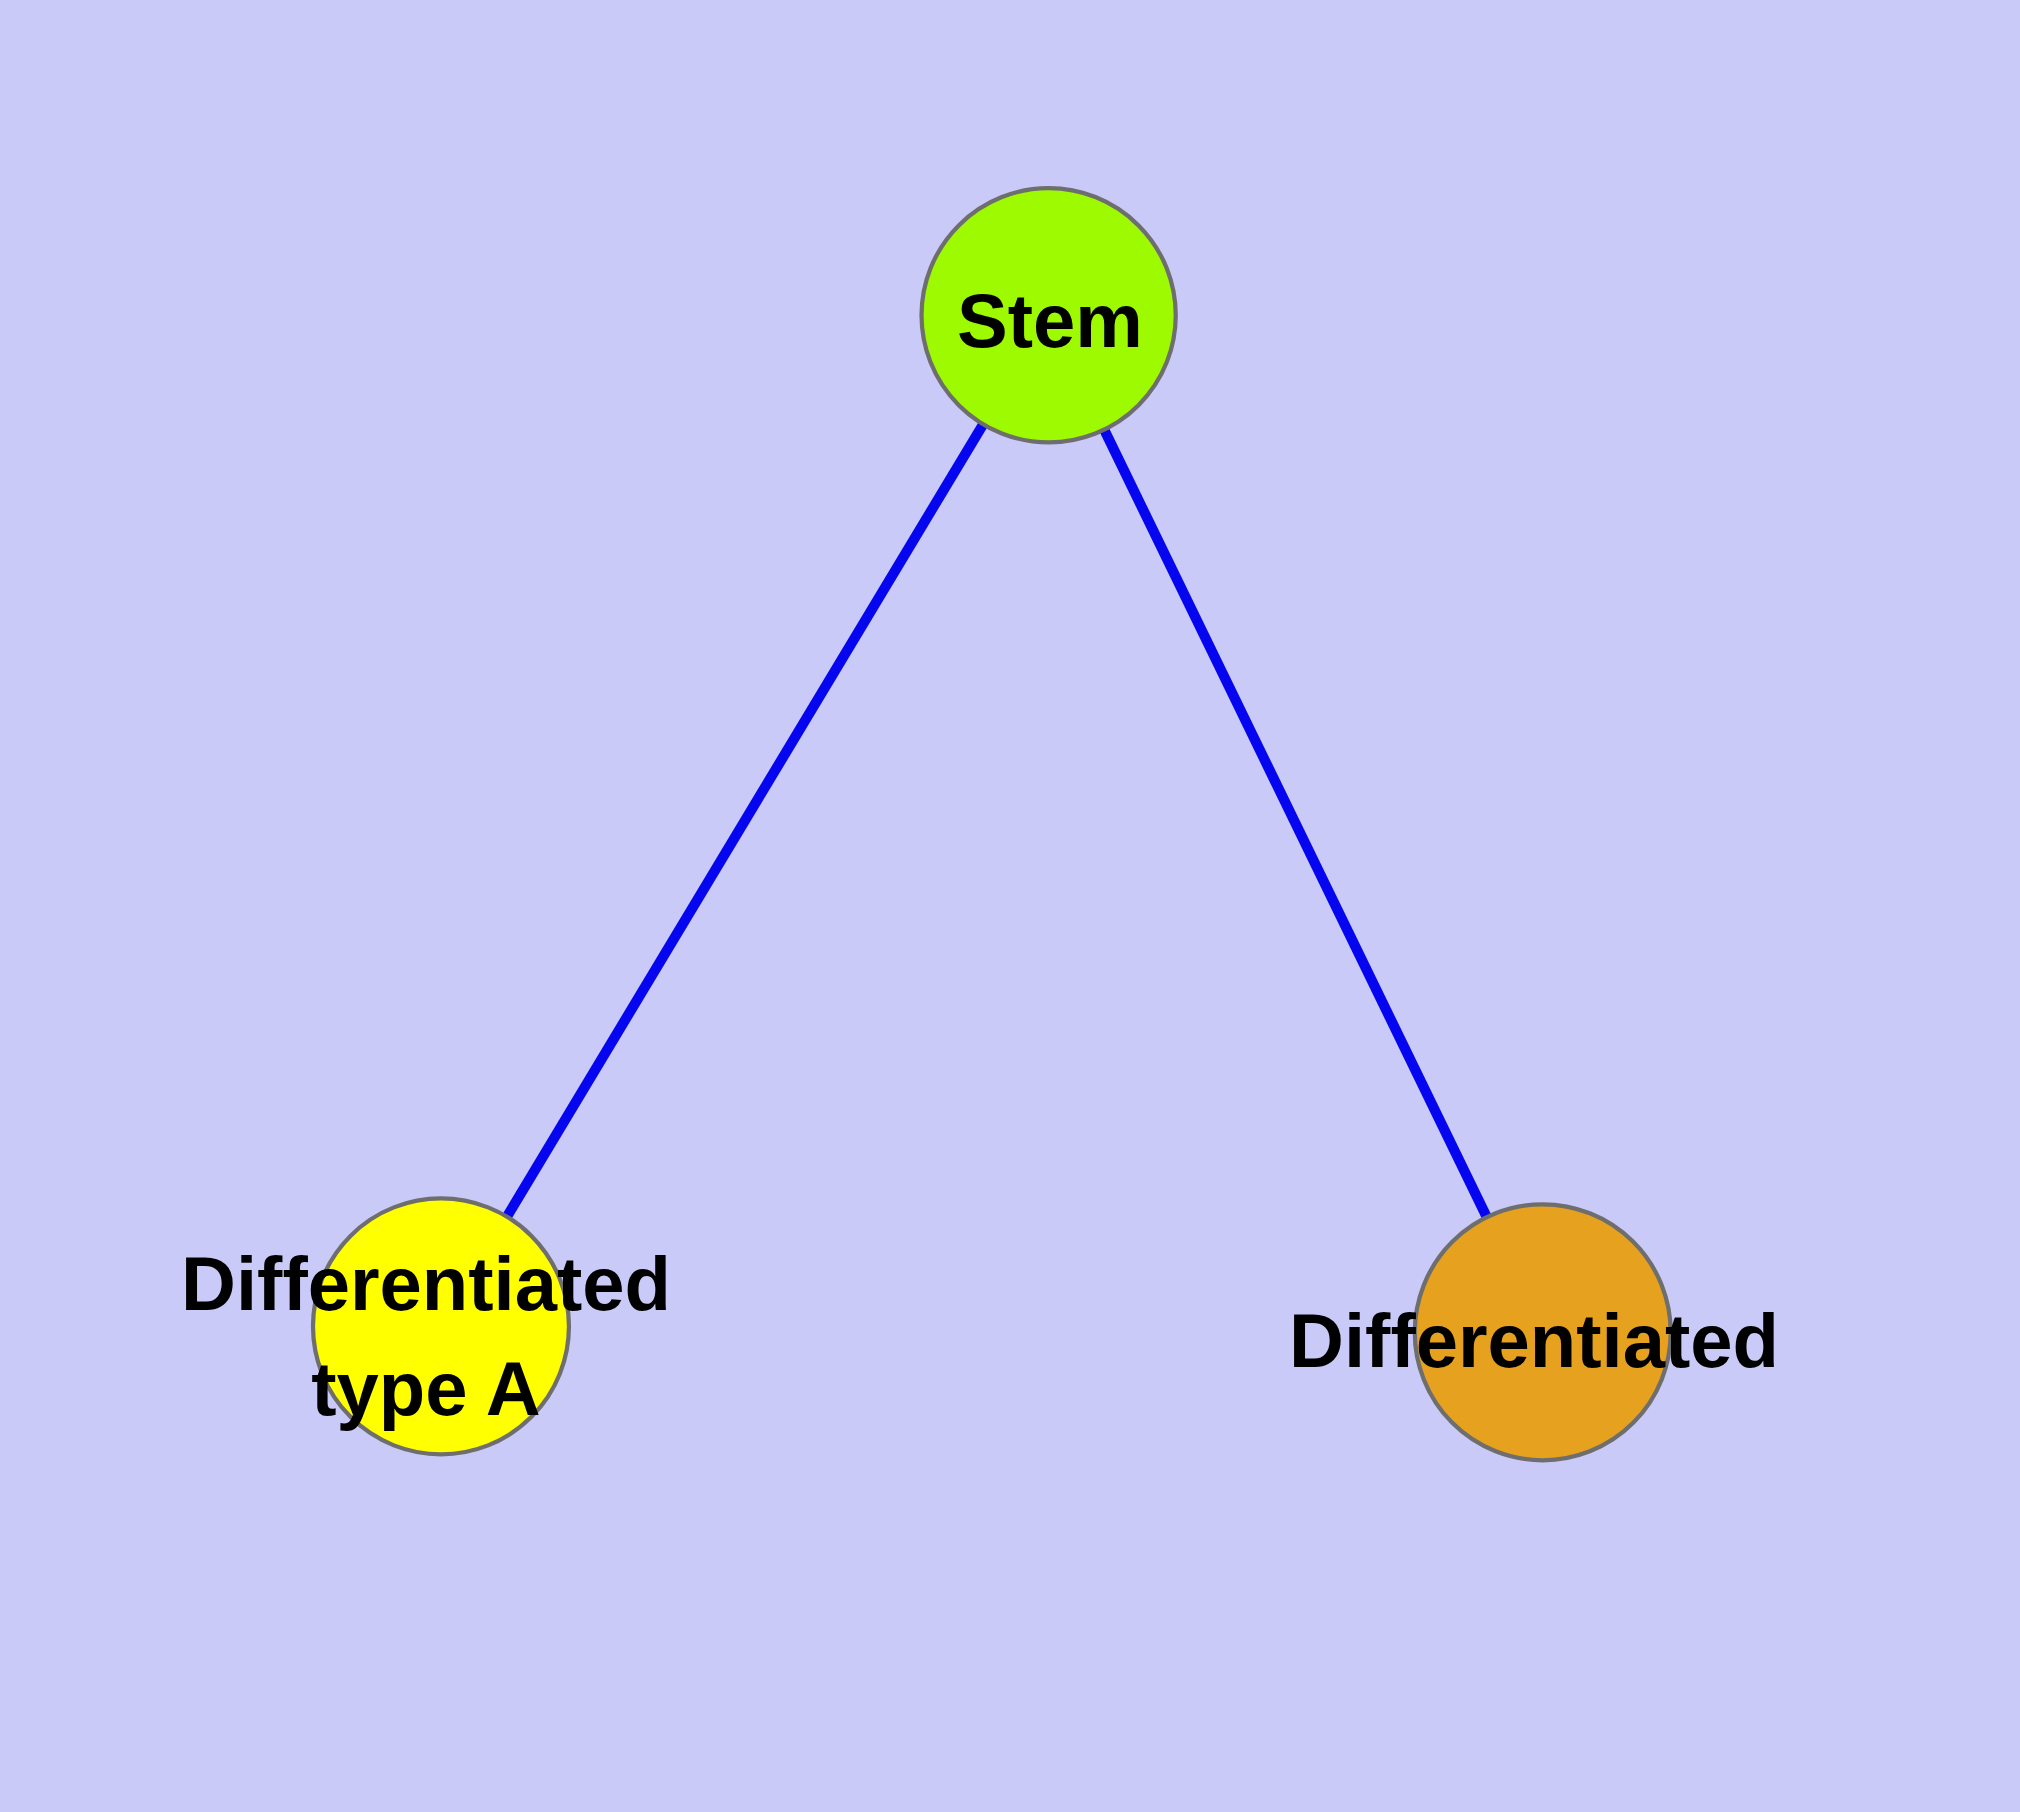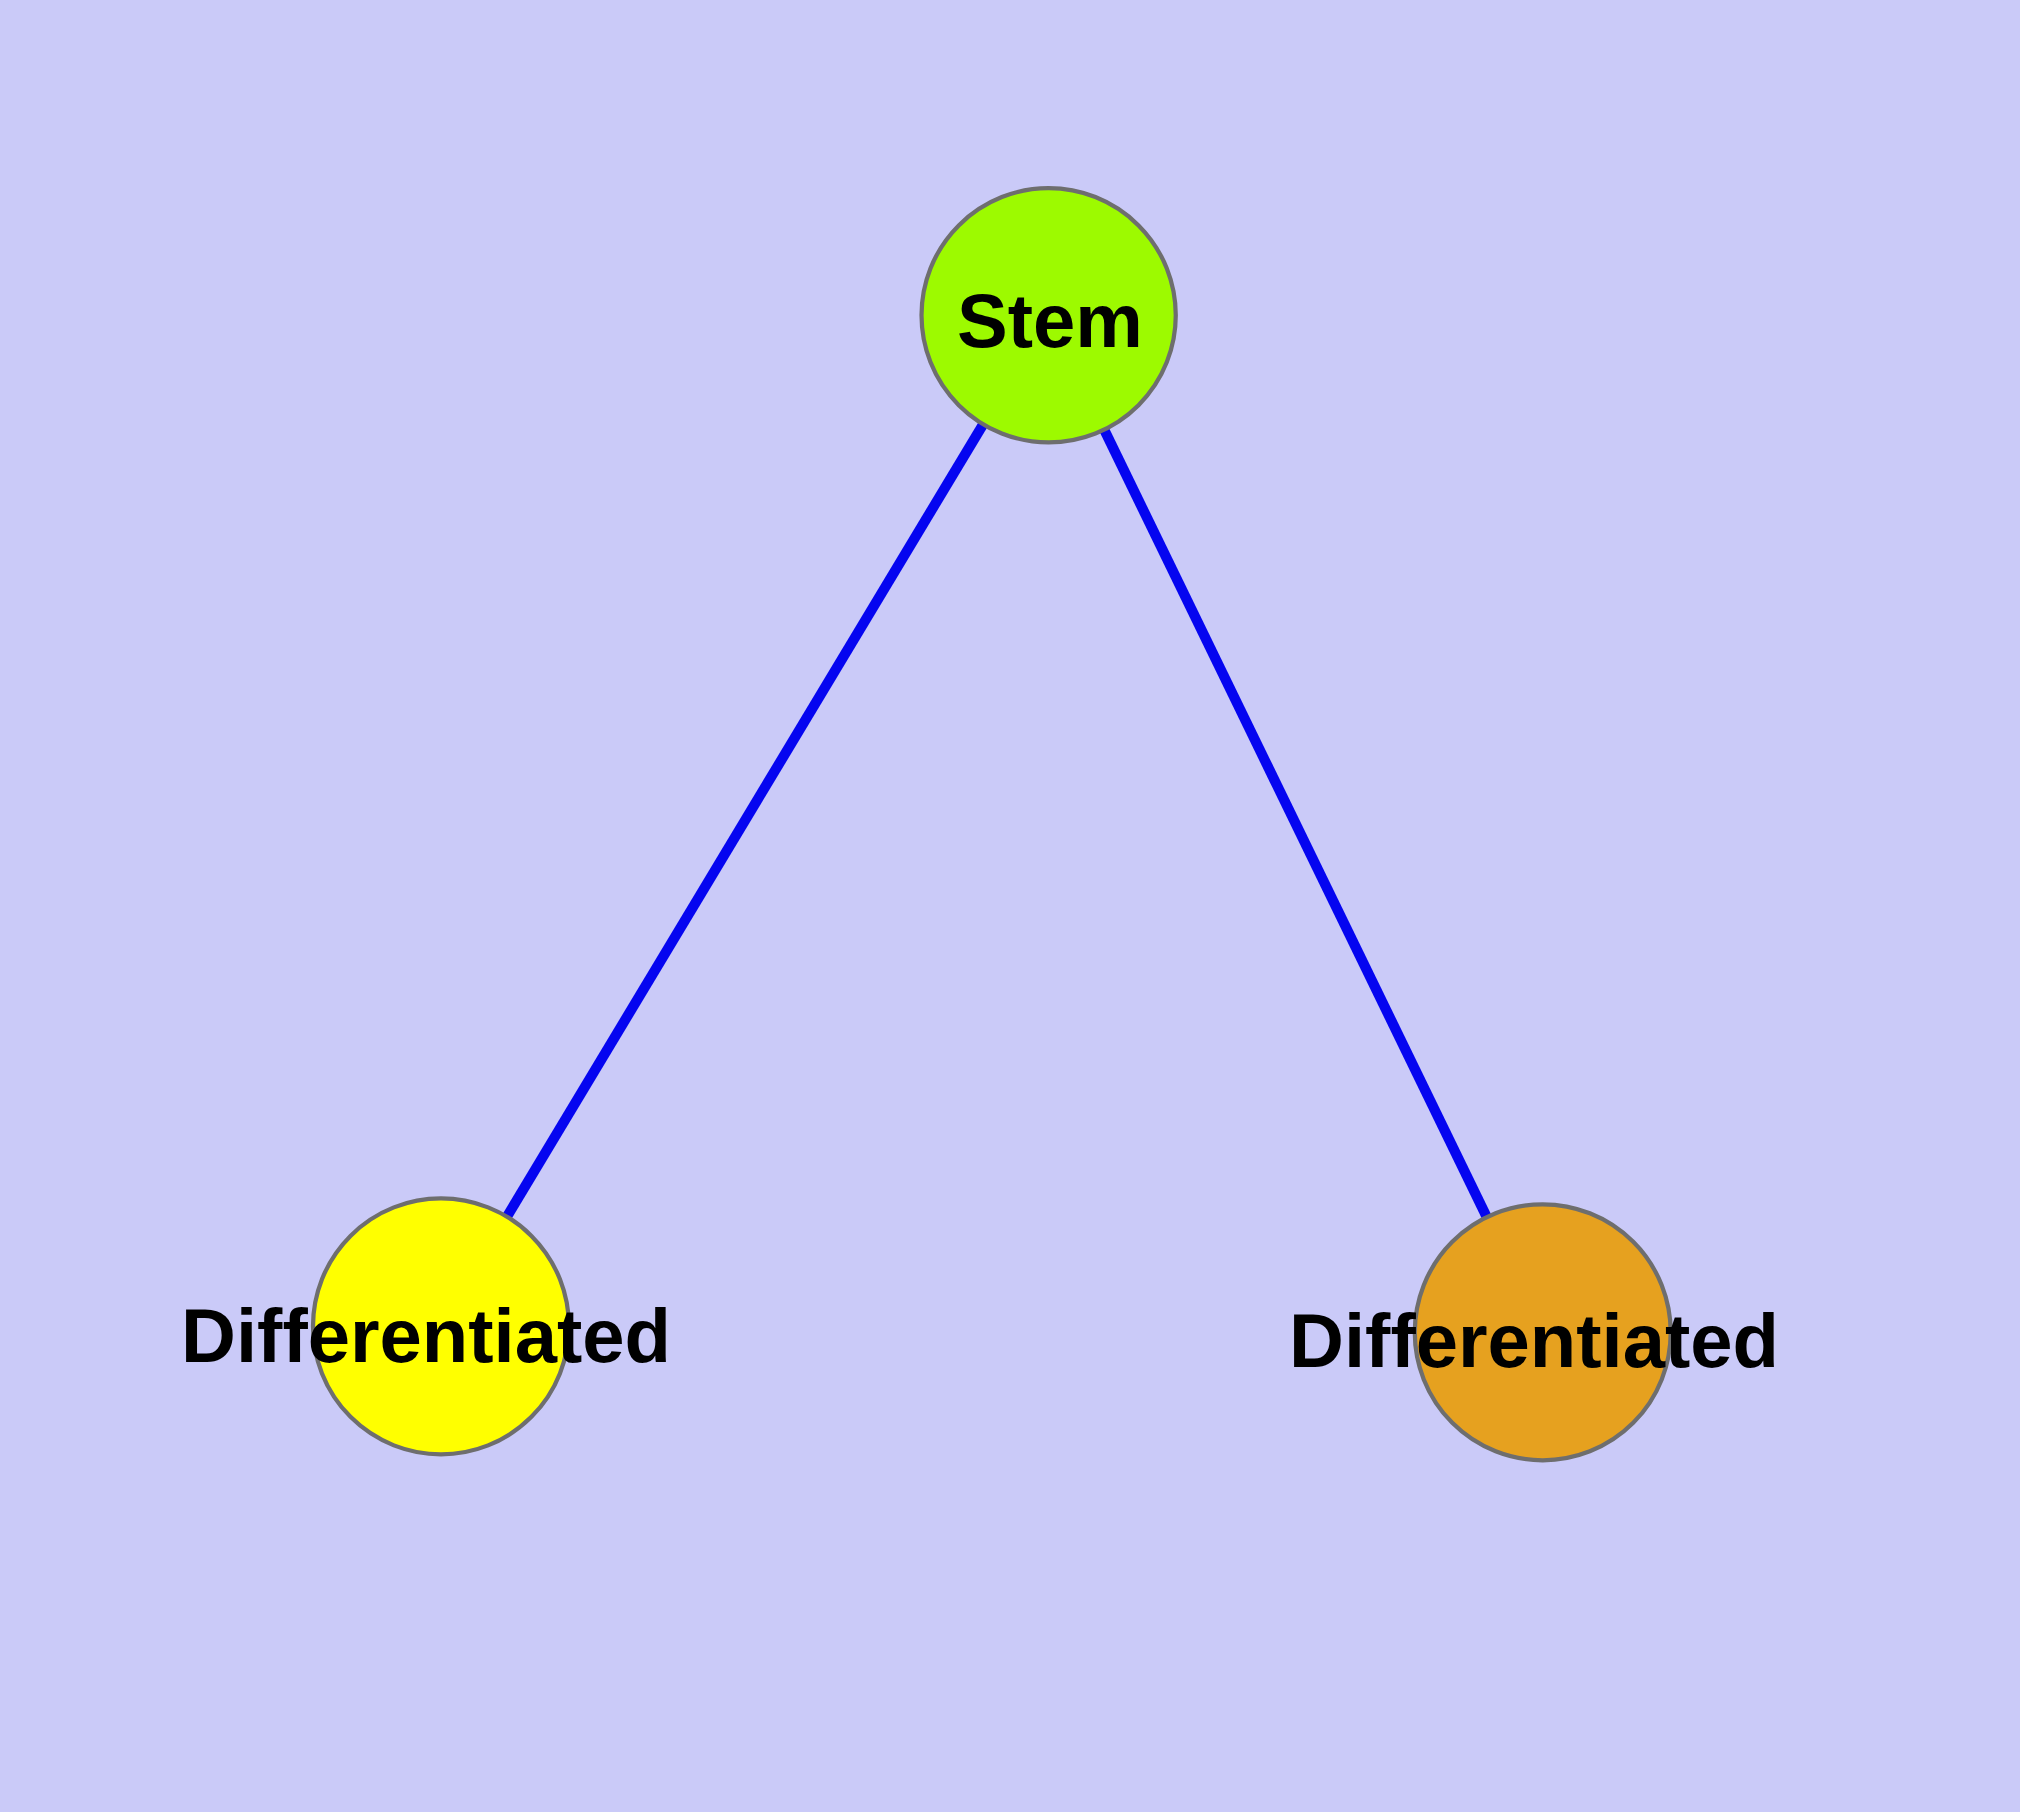--- a/index.html
+++ b/index.html
@@ -52,19 +52,20 @@
       <circle cx="1237" cy="372" r="150" fill="#9dfa00" stroke="#6e6e6e" stroke-width="5"></circle>
       <circle cx="520" cy="1565" r="151" fill="#ffff00" stroke="#6e6e6e" stroke-width="5"></circle>
       <circle cx="1820" cy="1572" r="151" fill="#e6a11f" stroke="#6e6e6e" stroke-width="5"></circle>
     </svg>
   <div id="labels-layer">
       <div class="node-label" style="left: 1050px; top: 317px; color: rgb(0, 0, 0);">
         <span class="label-line">Stem</span>
       </div>
       <div class="node-label" style="left: 426px; top: 1332px; color: rgb(0, 0, 0);">
         <span class="label-line">Differentiated</span>
+        <span class="label-line">type A</span>
       </div>
       <div class="node-label" style="left: 1534px; top: 1337px; color: rgb(0, 0, 0);">
         <span class="label-line">Differentiated</span>
       </div>
     </div>
 </div>
 
 
 </body></html>

